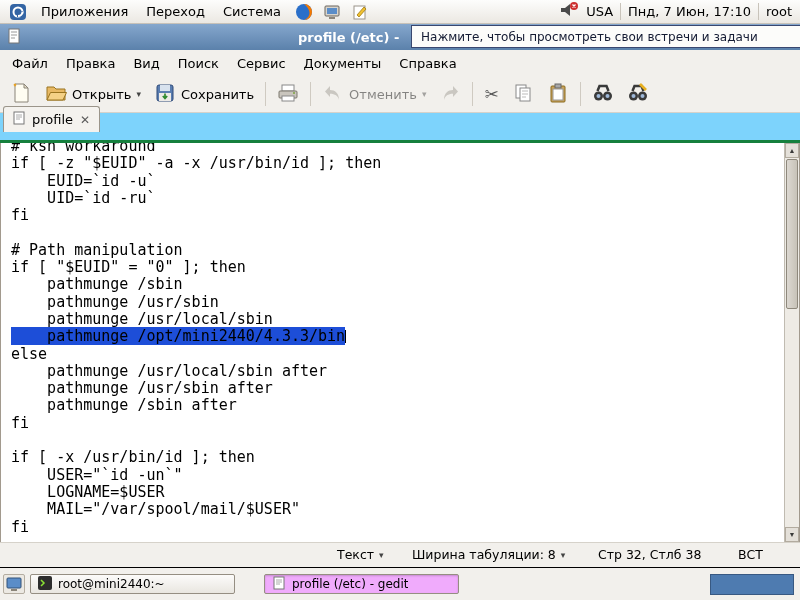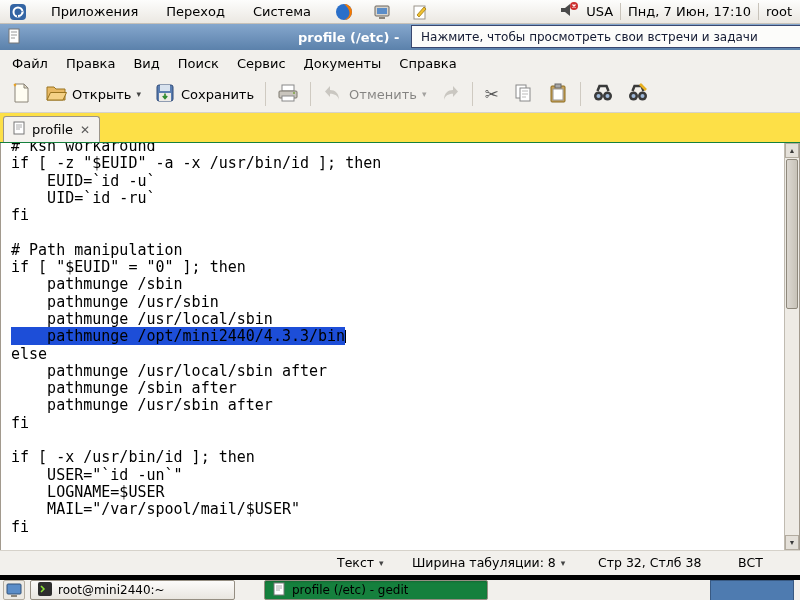--- a/index.html
+++ b/index.html
@@ -9,21 +9,21 @@
     font-family:"DejaVu Sans","Liberation Sans",sans-serif;
     font-size:13px; color:#000; background:#fff;
   }
   .screen { width:800px; height:600px; display:flex; flex-direction:column; }
 
   
   .panel-top {
     height:24px; flex:0 0 24px;
     background:linear-gradient(#fdfdfc,#ebe8e2);
     border-bottom:1px solid #c6c1b8;
-    display:flex; align-items:center; padding:0 5px; gap:12px;
+    display:flex; align-items:center; padding:0 5px; gap:2px;
   }
   .panel-menu { padding:2px 8px; cursor:default; white-space:nowrap; }
   .launcher { padding:1px 4px; display:flex; align-items:center; }
   .panel-right { margin-left:auto; display:flex; align-items:center; gap:7px; padding-right:3px; }
   .vsep { width:1px; height:17px; background:#c8c3ba; }
   .clock { white-space:nowrap; }
 
   
   .titlebar {
     height:26px; flex:0 0 26px; position:relative;
@@ -54,23 +54,23 @@
   .tbtn {
     display:flex; align-items:center; gap:5px; padding:4px 6px;
     background:none; border:none; font:inherit; border-radius:3px; white-space:nowrap;
   }
   .tbtn.disabled { opacity:.45; }
   .tsep { width:1px; height:24px; background:#cfcac1; margin:0 4px; }
   .arr { font-size:9px; color:#444; }
 
   
   .tabbar {
-    height:30px; flex:0 0 30px; background:#fde047;
-    border-bottom:1px solid #15803d;
-    display:flex; align-items:flex-end; padding:0 3px;
+    height:30px; flex:0 0 30px; background:#7dd3fc;
+    border-bottom:3px solid #15803d;
+    display:flex; align-items:flex-end; padding:8px 3px;
   }
   .tab {
     display:flex; align-items:center; gap:6px;
     background:#f4f2ee; border:1px solid #9b958a; border-bottom:none;
     border-radius:3px 3px 0 0; padding:0 8px; height:26px;
   }
   .tab-close { color:#5b5b5b; font-size:12px; padding:0 1px; }
 
   
   .editor-wrap {
@@ -107,33 +107,33 @@
   }
   .sb { position:absolute; top:4px; white-space:nowrap; display:flex; gap:5px; align-items:center; }
   .sb-mode { left:337px; }
   .sb-tab  { left:412px; }
   .sb-pos  { left:598px; }
   .sb-ins  { left:738px; }
 
   
   .taskbar {
     height:25px; flex:0 0 25px; background:#f2f0ec;
-    border-top:5px solid #000000;
-    display:flex; align-items:center; padding:8px 3px;justify-content:center;
+    border-top:1px solid #000000;
+    display:flex; align-items:center; padding:16px 3px;justify-content:center;
   }
   .desk-btn { border:1px solid #b4ada1; background:#ece9e3; border-radius:2px; padding:1px 2px; display:flex; }
   .task-btn {
     height:20px; display:flex; align-items:center; gap:6px; padding:0 7px;
     border:1px solid #958e82; border-radius:2px;
     background:linear-gradient(#fcfbfa,#e9e6e0);
     font:inherit; font-size:12px; white-space:nowrap; overflow:hidden;
   }
   .task-btn .lbl { overflow:hidden; text-overflow:ellipsis; }
   .t1 { width:205px; margin-left:5px; }
-  .t2 { width:224px; margin-left:29px; background:#15803d; box-shadow:inset 0 1px 2px rgba(0,0,0,.18); }
+  .t2 { width:195px; margin-left:29px; background:#f0abfc; box-shadow:inset 0 1px 2px rgba(0,0,0,.18); }
   .workspace { margin-left:auto; margin-right:3px; width:84px; height:21px; background:#4e7bb0; border:1px solid #385982; }
 </style>
 </head>
 <body>
 
 <div class="screen">
 
   <div class="panel-top">
     <span class="launcher">
       <svg width="18" height="18" viewBox="0 0 18 18">
@@ -312,22 +312,22 @@
       <div class="cl">fi</div>
       <div class="cl"></div>
       <div class="cl"># Path manipulation</div>
       <div class="cl">if [ "$EUID" = "0" ]; then</div>
       <div class="cl">    pathmunge /sbin</div>
       <div class="cl">    pathmunge /usr/sbin</div>
       <div class="cl">    pathmunge /usr/local/sbin</div>
       <div class="cl"><span class="sel">    pathmunge /opt/mini2440/4.3.3/bin</span><span class="caret"></span></div>
       <div class="cl">else</div>
       <div class="cl">    pathmunge /usr/local/sbin after</div>
+      <div class="cl">    pathmunge /usr/sbin after</div>
       <div class="cl">    pathmunge /sbin after</div>
-      <div class="cl">    pathmunge /usr/sbin after</div>
       <div class="cl">fi</div>
       <div class="cl"></div>
       <div class="cl">if [ -x /usr/bin/id ]; then</div>
       <div class="cl">    USER="`id -un`"</div>
       <div class="cl">    LOGNAME=$USER</div>
       <div class="cl">    MAIL="/var/spool/mail/$USER"</div>
       <div class="cl">fi</div>
     </div>
     <div class="scrollbar">
       <button class="step up">▲</button>

